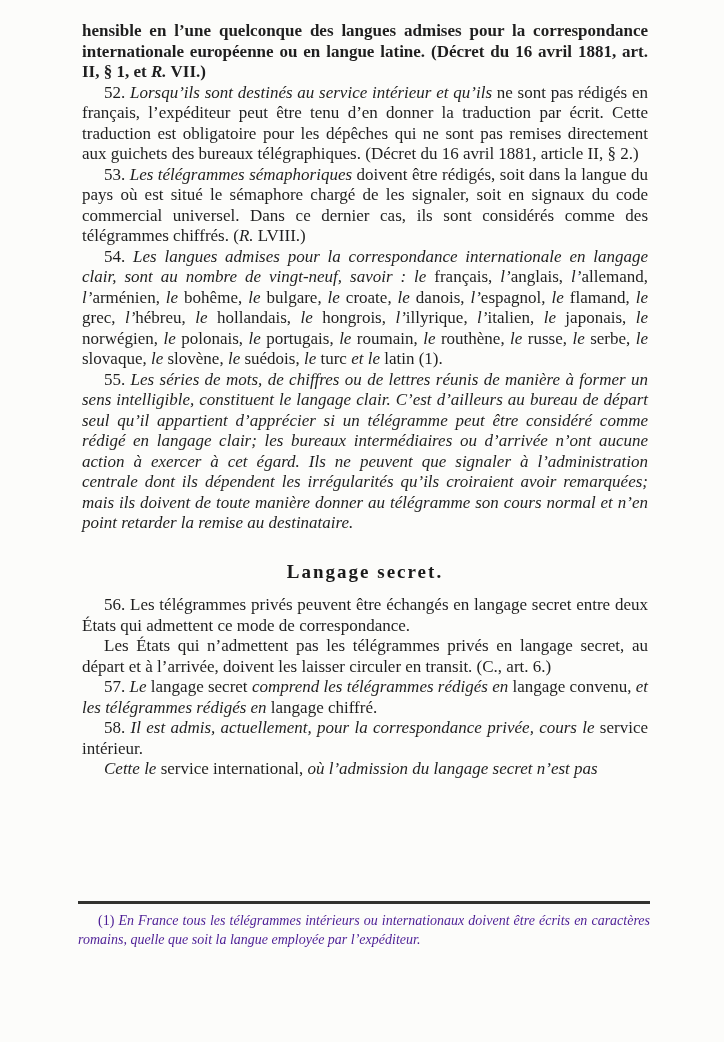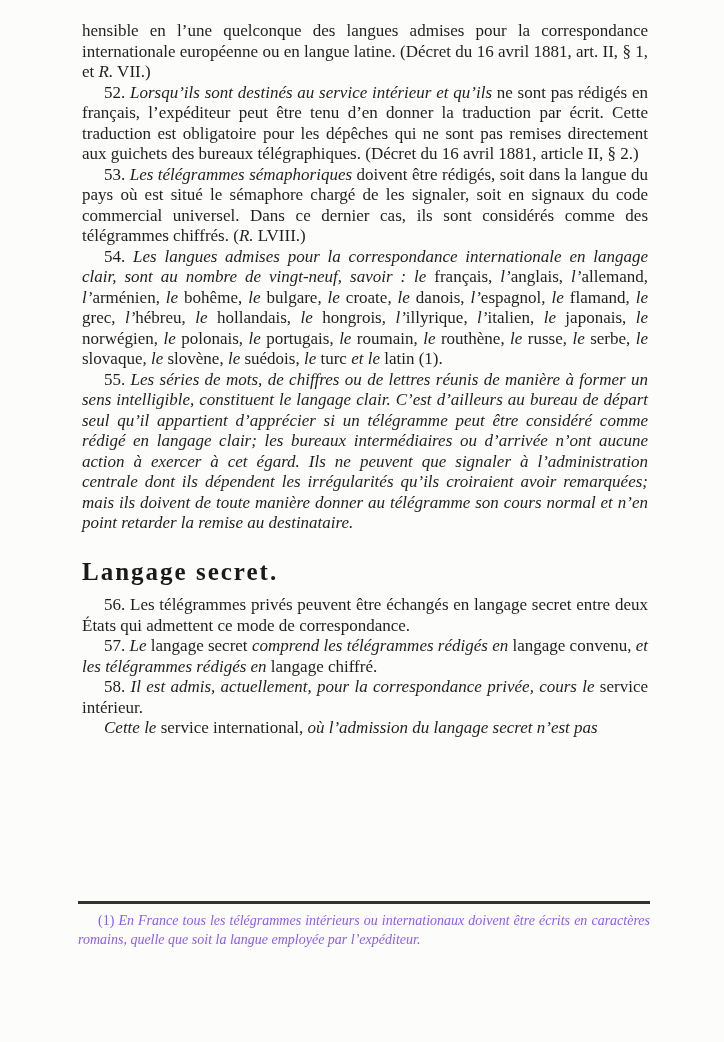--- a/index.html
+++ b/index.html
@@ -25,30 +25,32 @@
     font-size: 17px;
     line-height: 20.5px;
     text-align: justify;
   }
   .body-par {
     margin: 0;
     text-indent: 22px;
   }
   .body-par.first {
     text-indent: 0;
+    font-weight: bold;
   }
   .body-par.spaced {
   }
   .body-par i, .footnote-text i {
     font-style: italic;
   }
   .section-heading {
     margin: 28px 0 13px 0;
+    text-align: center;
     text-indent: 0;
-    font-size: 25px;
+    font-size: 19px;
     font-weight: bold;
     letter-spacing: 2px;
     color: #1a1a1a;
   }
   .footnote-area {
     position: absolute;
     left: 78px;
     top: 901px;
     width: 572px;
   }
@@ -56,21 +58,21 @@
     height: 0;
     border-top: 3px solid #333330;
     margin-bottom: 8px;
   }
   .footnote-text {
     margin: 0;
     font-size: 14px;
     line-height: 18.5px;
     text-align: justify;
     text-indent: 20px;
-    color: #8b5cf6;
+    color: #4c1d95;
   }
 </style>
 </head>
 <body>
 
 <div class="scan-page">
 
   <main class="text-column">
 
     <p class="body-par first"><span>hensible en l’une quelconque des langues admises pour la correspondance internationale européenne ou en langue latine. (Décret du 16 avril 1881, art. II, § 1, et </span><i>R.</i><span> VII.)</span></p>
@@ -80,20 +82,21 @@
     <p class="body-par spaced"><span>53. </span><i>Les télégrammes sémaphoriques </i><span>doivent être rédigés, soit dans la langue du pays où est situé le sémaphore chargé de les signaler, soit en signaux du code commercial universel. Dans ce dernier cas, ils sont considérés comme des télégrammes chiffrés. (</span><i>R.</i><span> LVIII.)</span></p>
 
     <p class="body-par spaced"><span>54. </span><i>Les langues admises pour la correspondance internationale en langage clair, sont au nombre de vingt-neuf, savoir : le </i><span>français, </span><i>l’</i><span>anglais, </span><i>l’</i><span>allemand, </span><i>l’</i><span>arménien, </span><i>le </i><span>bohême, </span><i>le </i><span>bulgare, </span><i>le </i><span>croate, </span><i>le </i><span>danois, </span><i>l’</i><span>espagnol, </span><i>le </i><span>flamand, </span><i>le </i><span>grec, </span><i>l’</i><span>hébreu, </span><i>le </i><span>hollandais, </span><i>le </i><span>hongrois, </span><i>l’</i><span>illyrique, </span><i>l’</i><span>italien, </span><i>le </i><span>japonais, </span><i>le </i><span>norwégien, </span><i>le </i><span>polonais, </span><i>le </i><span>portugais, </span><i>le </i><span>roumain, </span><i>le </i><span>routhène, </span><i>le </i><span>russe, </span><i>le </i><span>serbe, </span><i>le </i><span>slovaque, </span><i>le </i><span>slovène, </span><i>le </i><span>suédois, </span><i>le </i><span>turc </span><i>et le </i><span>latin (1).</span></p>
 
     <p class="body-par spaced"><span>55. </span><i>Les séries de mots, de chiffres ou de lettres réunis de manière à former un sens intelligible, constituent le langage clair. C’est d’ailleurs au bureau de départ seul qu’il appartient d’apprécier si un télégramme peut être considéré comme rédigé en langage clair; les bureaux intermédiaires ou d’arrivée n’ont aucune action à exercer à cet égard. Ils ne peuvent que signaler à l’administration centrale dont ils dépendent les irrégularités qu’ils croiraient avoir remarquées; mais ils doivent de toute manière donner au télégramme son cours normal et n’en point retarder la remise au destinataire.</i></p>
 
     <h2 class="section-heading">Langage secret.</h2>
 
     <p class="body-par"><span>56. Les télégrammes privés peuvent être échangés en langage secret entre deux États qui admettent ce mode de correspondance.</span></p>
 
+    <p class="body-par"><span>Les États qui n’admettent pas les télégrammes privés en langage secret, au départ et à l’arrivée, doivent les laisser circuler en transit. (C., art. 6.)</span></p>
 
     <p class="body-par spaced"><span>57. </span><i>Le </i><span>langage secret </span><i>comprend les télégrammes rédigés en </i><span>langage convenu, </span><i>et les télégrammes rédigés en </i><span>langage chiffré.</span></p>
 
     <p class="body-par spaced"><span>58. </span><i>Il est admis, actuellement, pour la correspondance privée, cours le </i><span>service intérieur.</span></p>
 
     <p class="body-par"><i>Cette le </i><span>service international, </span><i>où l’admission du langage secret n’est pas</i></p>
 
   </main>
 
   <footer class="footnote-area">

